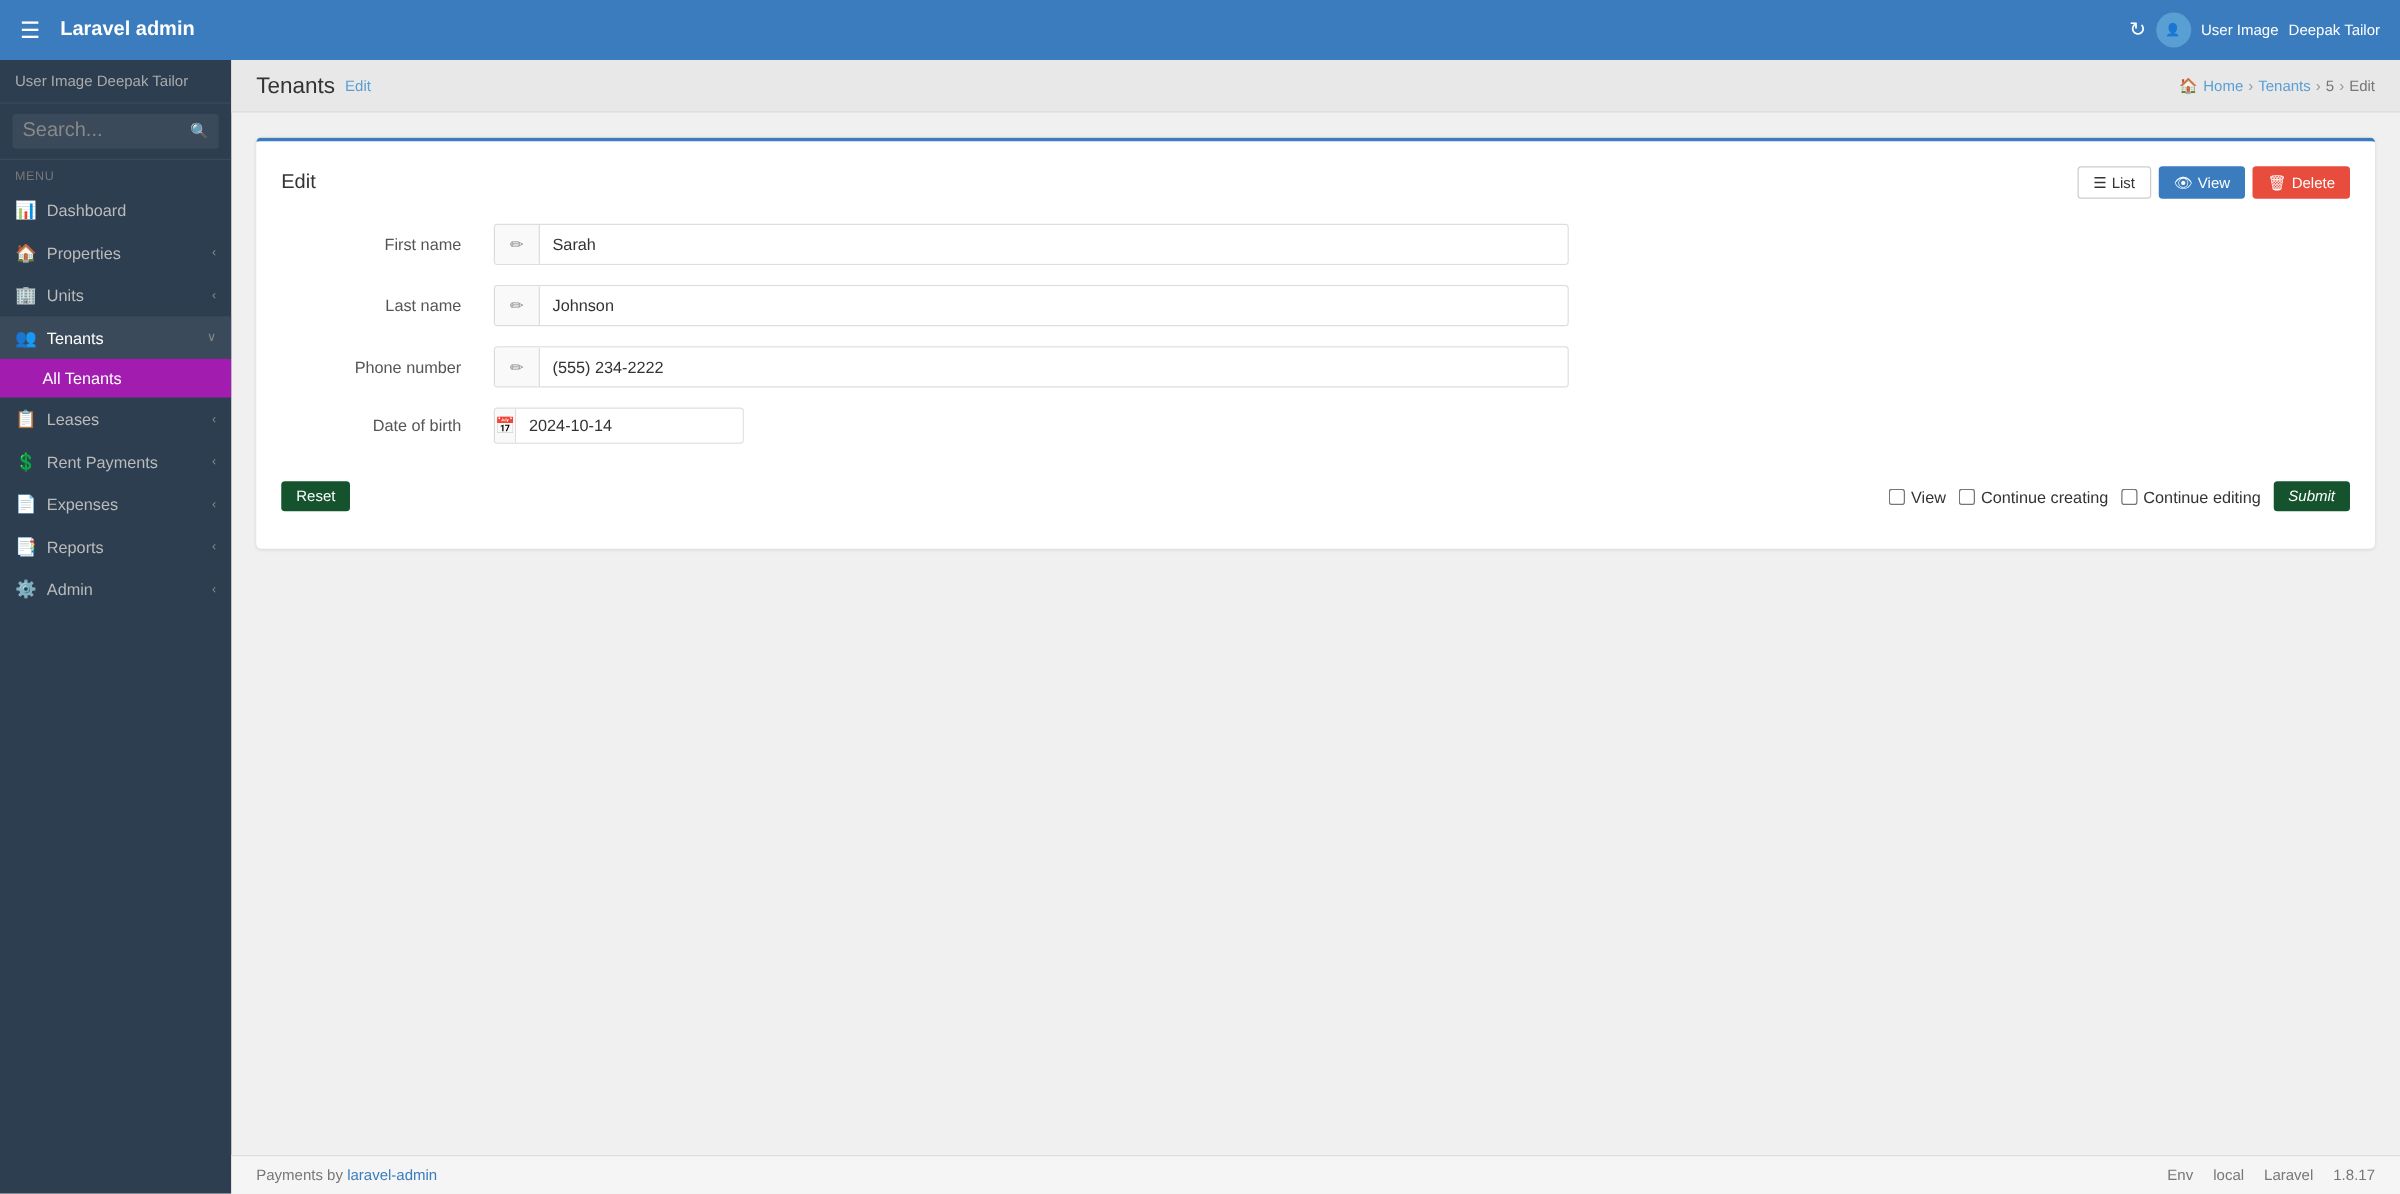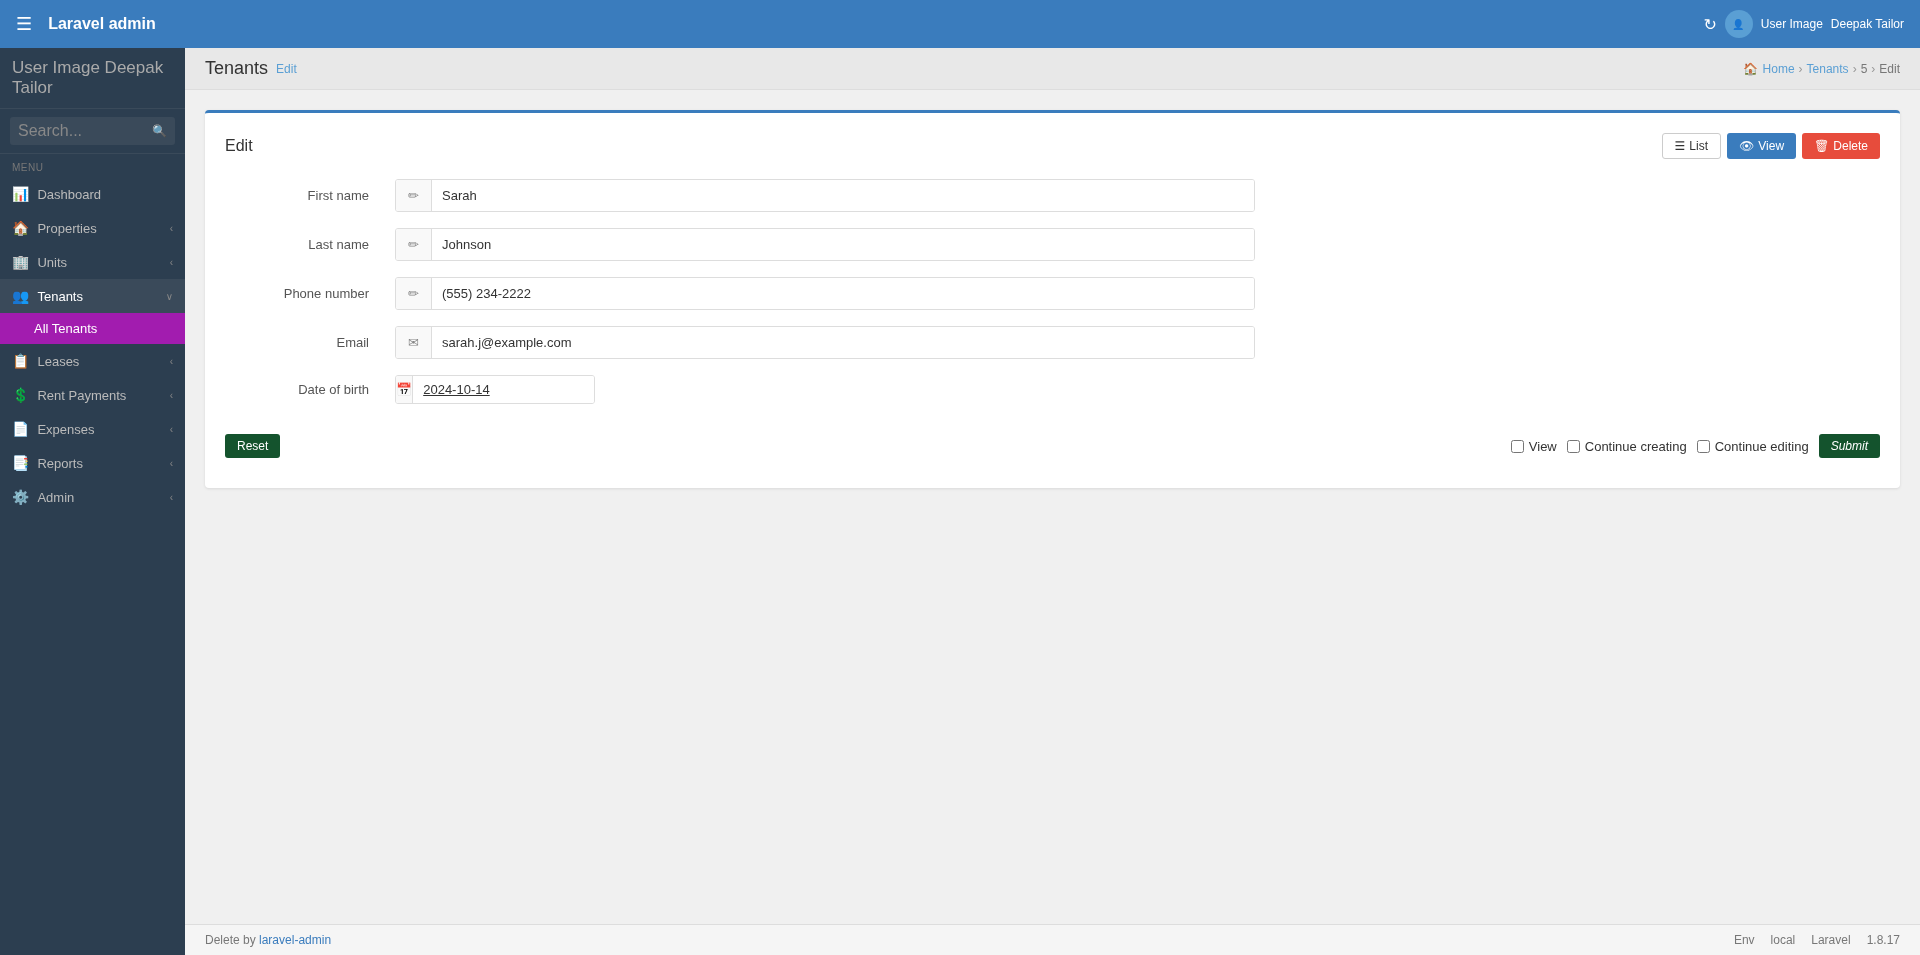--- a/index.html
+++ b/index.html
@@ -64,21 +64,21 @@
       width: 185px;
       background: #2c3e50;
       color: #ccc;
       display: flex;
       flex-direction: column;
       flex-shrink: 0;
       overflow-y: auto;
     }
     .sidebar-user {
       padding: 10px 12px;
-      font-size: 17px;
+      font-size: 12px;
       color: #aaa;
       border-bottom: 1px solid #3a4a5a;
     }
     .sidebar-search {
       padding: 8px 10px;
       border-bottom: 1px solid #3a4a5a;
       position: relative;
     }
     .sidebar-search input {
       width: 100%;
@@ -277,21 +277,20 @@
     .form-input-wrapper input {
       flex: 1;
       border: none;
       padding: 8px 10px;
       font-size: 13px;
       color: #333;
       outline: none;
     }
     .form-input-date input {
       padding: 6px 10px;
-      text-decoration: underline;
     }
 
     
     .form-footer {
       display: flex;
       align-items: center;
       justify-content: space-between;
       margin-top: 20px;
       padding-top: 10px;
     }
@@ -484,27 +483,20 @@
         </div>
 
         <div class="form-group">
           <label class="form-label">Phone number</label>
           <div class="form-input-wrapper">
             <div class="form-input-icon">✏</div>
             <input type="text" value="(555) 234-2222" style="">
           </div>
         </div>
 
-        <div class="form-group">
-          <label class="form-label">Email</label>
-          <div class="form-input-wrapper">
-            <div class="form-input-icon">✉</div>
-            <input type="email" value="sarah.j@example.com" style="">
-          </div>
-        </div>
 
         <div class="form-group">
           <label class="form-label">Date of birth</label>
           <div class="form-input-wrapper form-input-date" style="max-width:200px;">
             <div class="form-input-icon">📅</div>
             <input type="text" value="2024-10-14" style="">
           </div>
         </div>
 
         <div class="form-footer">
@@ -527,21 +519,21 @@
             <button class="btn btn-primary">
               <span>Submit</span>
             </button>
           </div>
         </div>
       </div>
     </div>
 
     <div class="page-footer">
       <div>
-        <span>Delete by </span>
+        <span>Payments by </span>
         <a>laravel-admin</a>
       </div>
       <div class="footer-right">
         <span>Env</span>
         <span>local</span>
         <span>Laravel</span>
         <span>1.8.17</span>
       </div>
     </div>
   </div>

